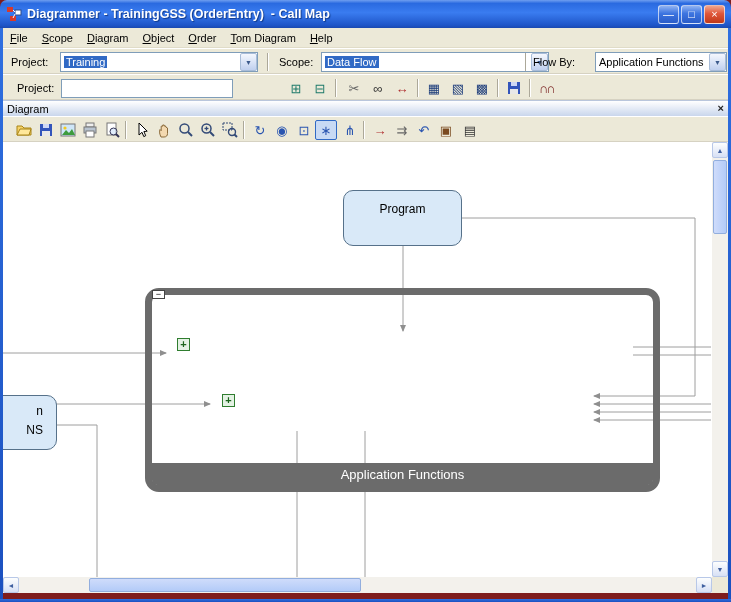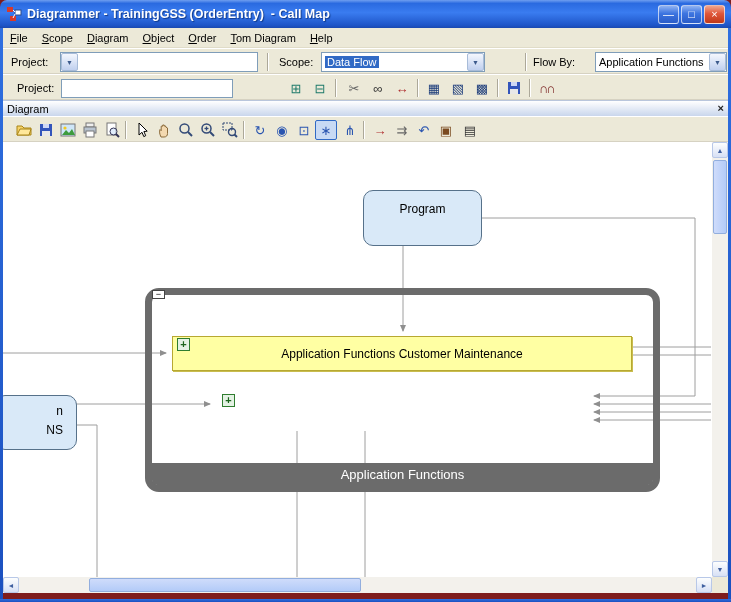--- a/index.html
+++ b/index.html
@@ -52,21 +52,21 @@
   
   .panelhdr { position:absolute; left:3px; right:3px; top:100px; height:16px;
     background:linear-gradient(180deg,#ffffff,#c9d6ec); border-top:1px solid #b9c6dc;
     display:flex; align-items:center; font-size:11px; padding-left:4px; z-index:5; }
   .panel-close { position:absolute; right:4px; top:1px; font-size:11px; font-weight:bold; color:#222; }
   .dgtb { top:116px; }
   
   .canvas { position:absolute; left:3px; top:142px; width:709px; height:435px; background:#fff; overflow:hidden; }
   .links { position:absolute; left:0; top:0; z-index:0; }
   .node { position:absolute; font-size:12px; color:#000; }
-  .blue-node { background:#d9e9f8; border:1px solid #56718a; border-radius:10px; z-index:2;margin-left:20px; }
+  .blue-node { background:#d9e9f8; border:1px solid #56718a; border-radius:10px; z-index:2; }
   .dce3 { left:340px; top:48px; width:119px; height:56px; text-align:center; padding-top:10px; line-height:17px; }
   .leftnode { left:-28px; top:253px; width:82px; height:55px; text-align:right; padding:6px 13px 0 0; line-height:19px; }
   .afbox { position:absolute; left:142px; top:146px; width:515px; height:204px;
            border:7px solid #6b6b6b; border-radius:14px; z-index:1; }
   .afbar { position:absolute; left:0; right:0; bottom:0; height:22px; background:#6b6b6b;
            color:#fff; font-size:13px; display:flex; align-items:center; justify-content:center;
            border-radius:0 0 5px 5px; }
   .collapsebox { position:absolute; left:149px; top:148px; width:13px; height:9px; background:#fff;
                  border:1px solid #444; font-size:9px; line-height:6px; text-align:center; z-index:3; }
   .ynode { position:absolute; background:#ffffa3; border:1px solid #b7a832;
@@ -118,27 +118,28 @@
     <span class="menu-item">Diagram</span>
     <span class="menu-item">Object</span>
     <span class="menu-item">Order</span>
     <span class="menu-item">Tom Diagram</span>
     <span class="menu-item">Help</span>
   </div>
 
   <div class="tbrow tb1">
     <span class="tblabel" style="left:8px">Project:</span>
     <div class="combo" style="left:57px;width:198px">
+      <span class="combo-val hl"><span>Training</span></span>
       <span class="combo-btn">
           <span class="arr">▼</span>
         </span>
     </div>
     <span class="sep" style="left:264px"></span>
     <span class="tblabel" style="left:276px">Scope:</span>
-    <div class="combo" style="left:318px;width:164px">
+    <div class="combo" style="left:318px;width:228px">
       <span class="combo-val hl"><span>Data Flow</span></span>
       <span class="combo-btn">
           <span class="arr">▼</span>
         </span>
     </div>
     <span class="sep" style="left:522px"></span>
     <span class="tblabel" style="left:530px">Flow By:</span>
     <div class="combo" style="left:592px;width:132px">
       <span class="combo-val"><span>Application Functions</span></span>
       <span class="combo-btn">
@@ -350,23 +351,20 @@
 
     <div class="node blue-node dce3">
       <div>Program</div>
     </div>
 
     <div class="node blue-node leftnode">
       <div>n</div>
       <div>NS</div>
     </div>
 
-    <div class="ynode y1">
-      <span>Application Functions Customer Maintenance</span>
-    </div>
     <div class="plusbox p1">+</div>
 
     <div class="plusbox p2">+</div>
   </div>
 
   <div class="vsb">
     <span class="sbbtn up">
         <span>▲</span>
       </span>
     <div class="vthumb"></div>

